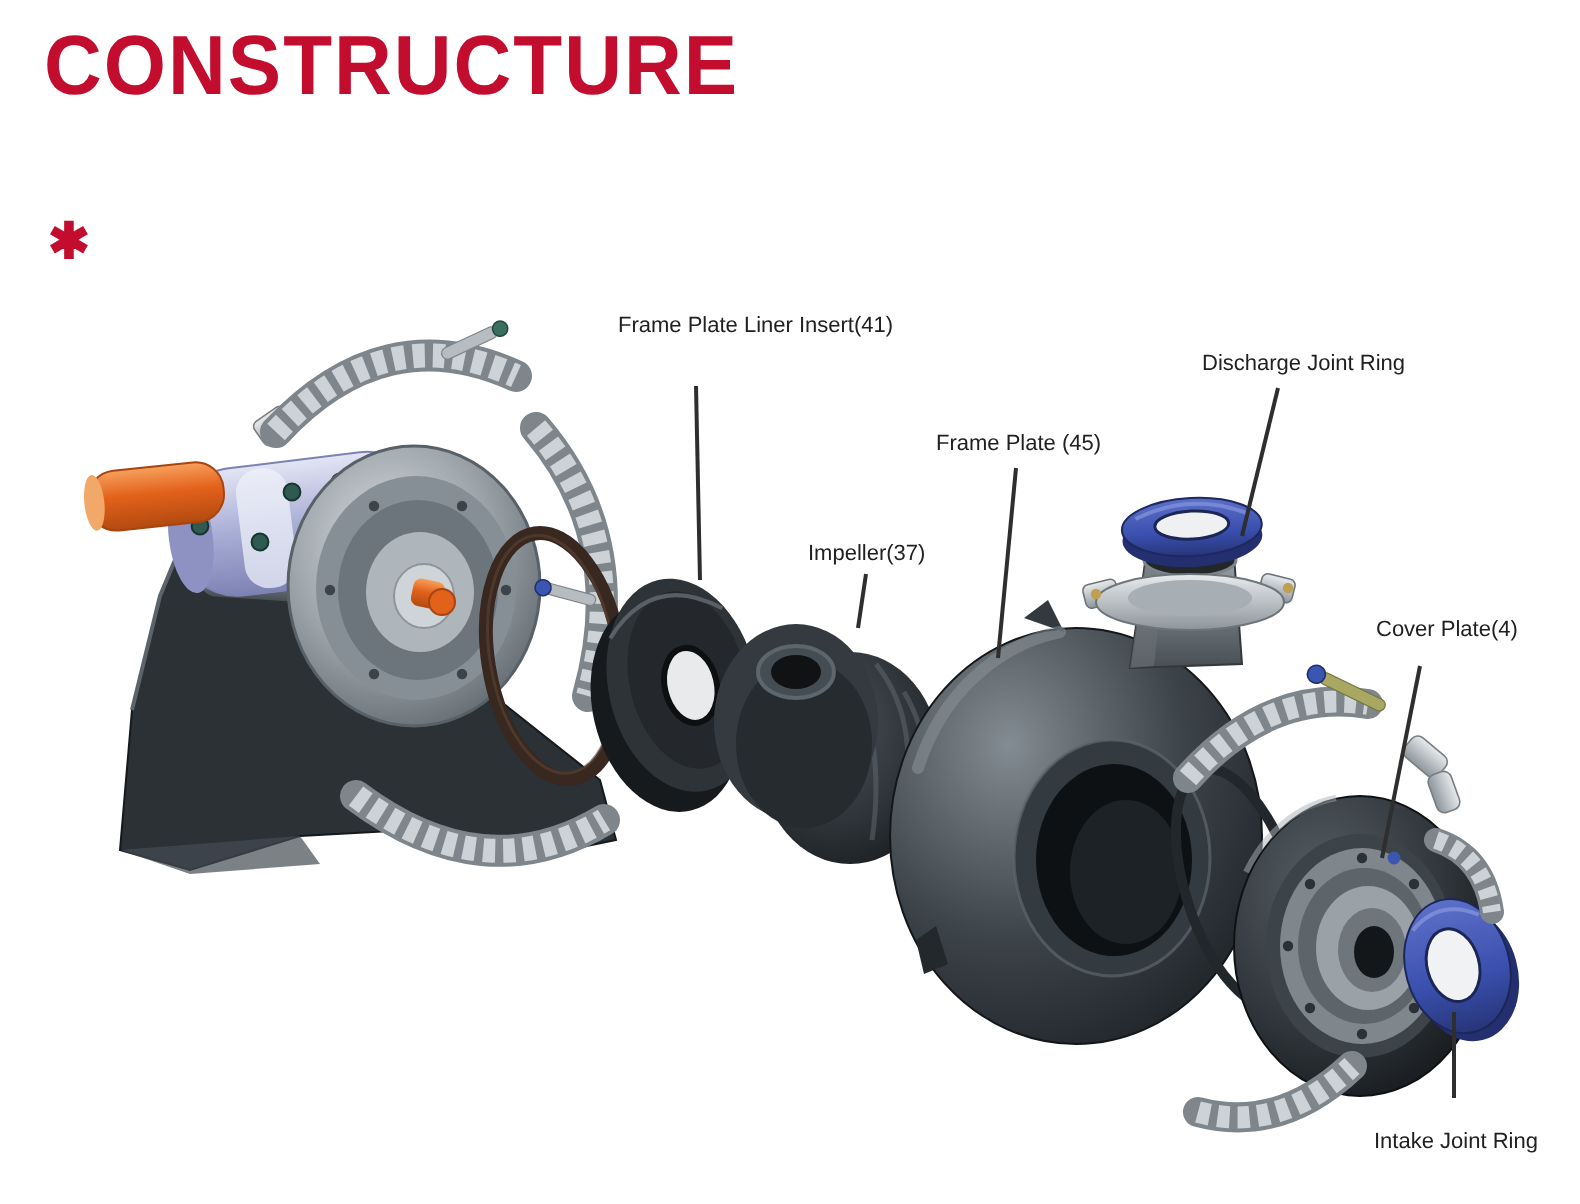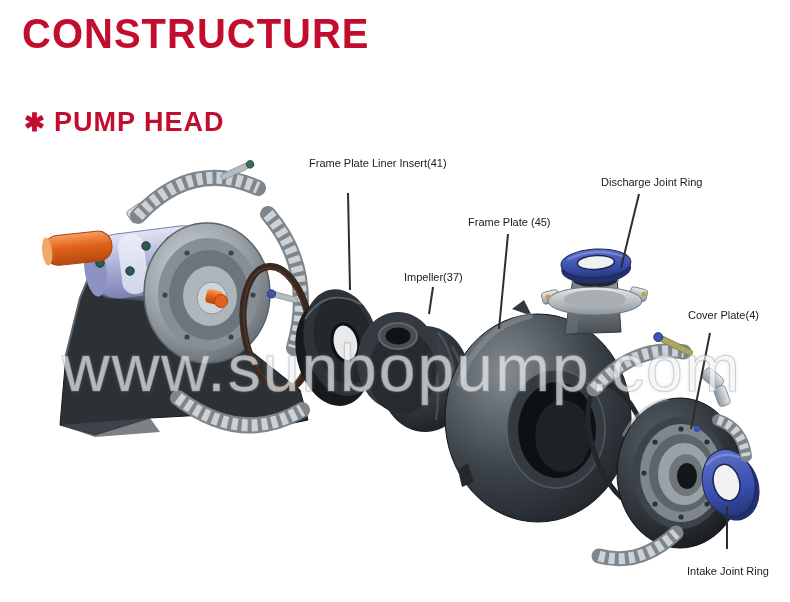--- a/index.html
+++ b/index.html
@@ -20,21 +20,20 @@
 </style>
 </head>
 <body>
 
 <div class="stage">
 
   <h1 class="title">CONSTRUCTURE</h1>
 
   <div class="subtitle">
     <span class="star">✱</span>
-    <span class="txt">PUMP HEAD</span>
   </div>
 
   <svg class="diagram" width="790" height="602" viewBox="0 0 790 602">
     <defs>
       <linearGradient id="gOr" x1="0" y1="0" x2="0" y2="1">
         <stop offset="0" stop-color="#f6a05c"></stop>
           <stop offset="0.45" stop-color="#e2611b"></stop>
           <stop offset="1" stop-color="#b34a10"></stop>
       </linearGradient>
       <linearGradient id="gLav" x1="0" y1="0" x2="0" y2="1">
@@ -253,21 +252,20 @@
     <g stroke="#2e2e2e" stroke-width="2">
       <line x1="348" y1="193" x2="350" y2="290"></line>
       <line x1="639" y1="194" x2="621" y2="268"></line>
       <line x1="508" y1="234" x2="499" y2="329"></line>
       <line x1="433" y1="287" x2="429" y2="314"></line>
       <line x1="710" y1="333" x2="691" y2="429"></line>
       <line x1="727" y1="506" x2="727" y2="549"></line>
     </g>
   </svg>
 
-  <div class="watermark">www.sunbopump.com</div>
 
   <div class="lbl" style="left:309px;top:157px">Frame Plate Liner Insert(41)</div>
   <div class="lbl" style="left:601px;top:176px">Discharge Joint Ring</div>
   <div class="lbl" style="left:468px;top:216px">Frame Plate (45)</div>
   <div class="lbl" style="left:404px;top:271px">Impeller(37)</div>
   <div class="lbl" style="left:688px;top:309px">Cover Plate(4)</div>
   <div class="lbl" style="left:687px;top:565px">Intake Joint Ring</div>
 </div>
 
 </body></html>

